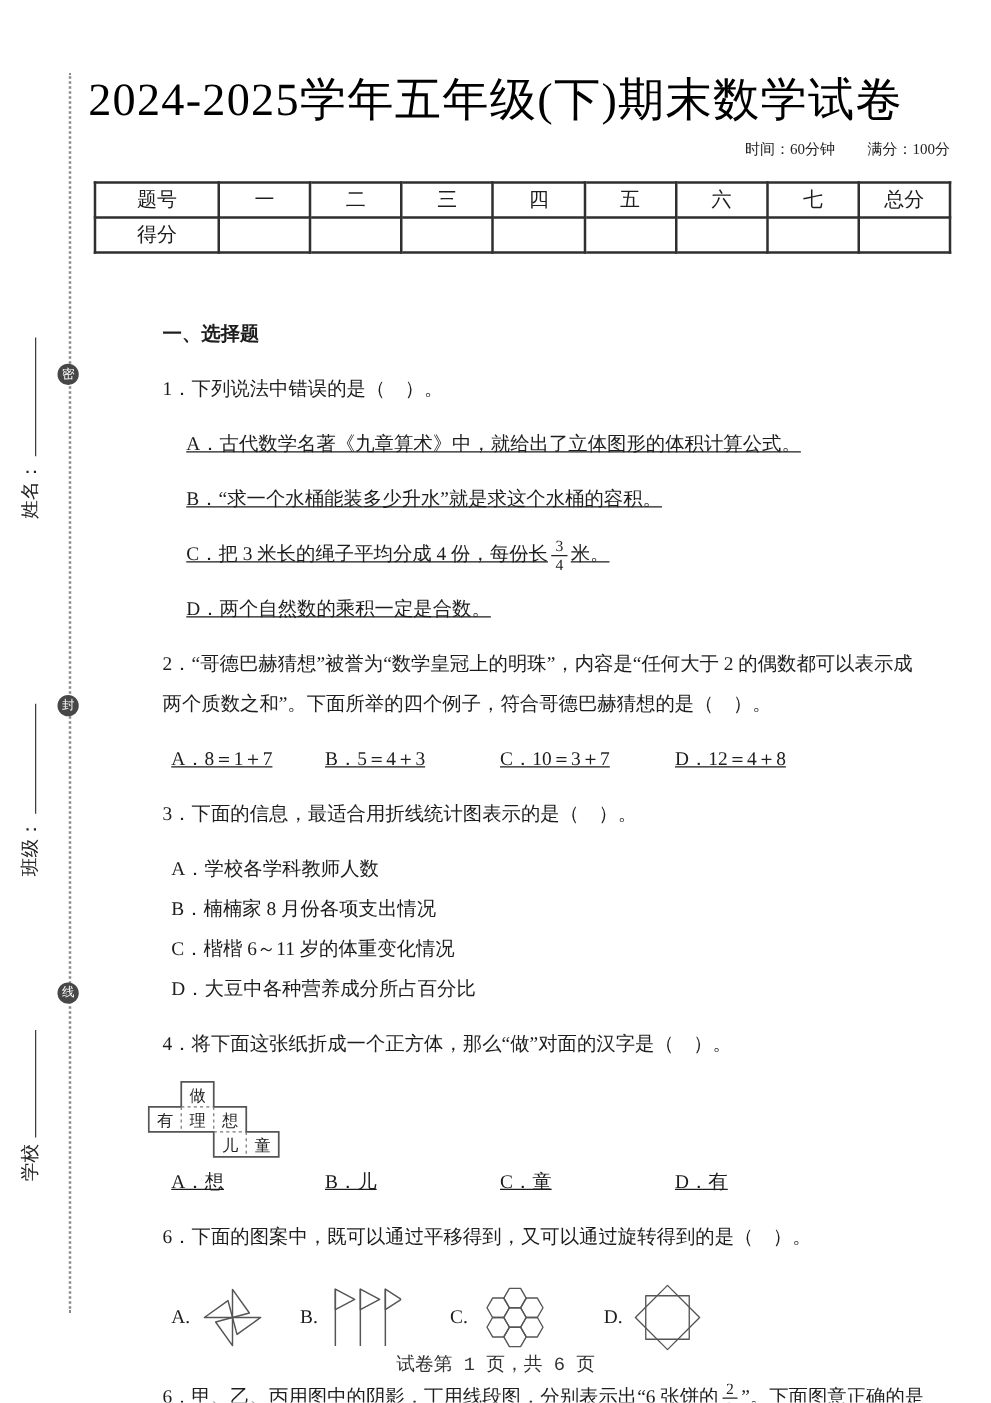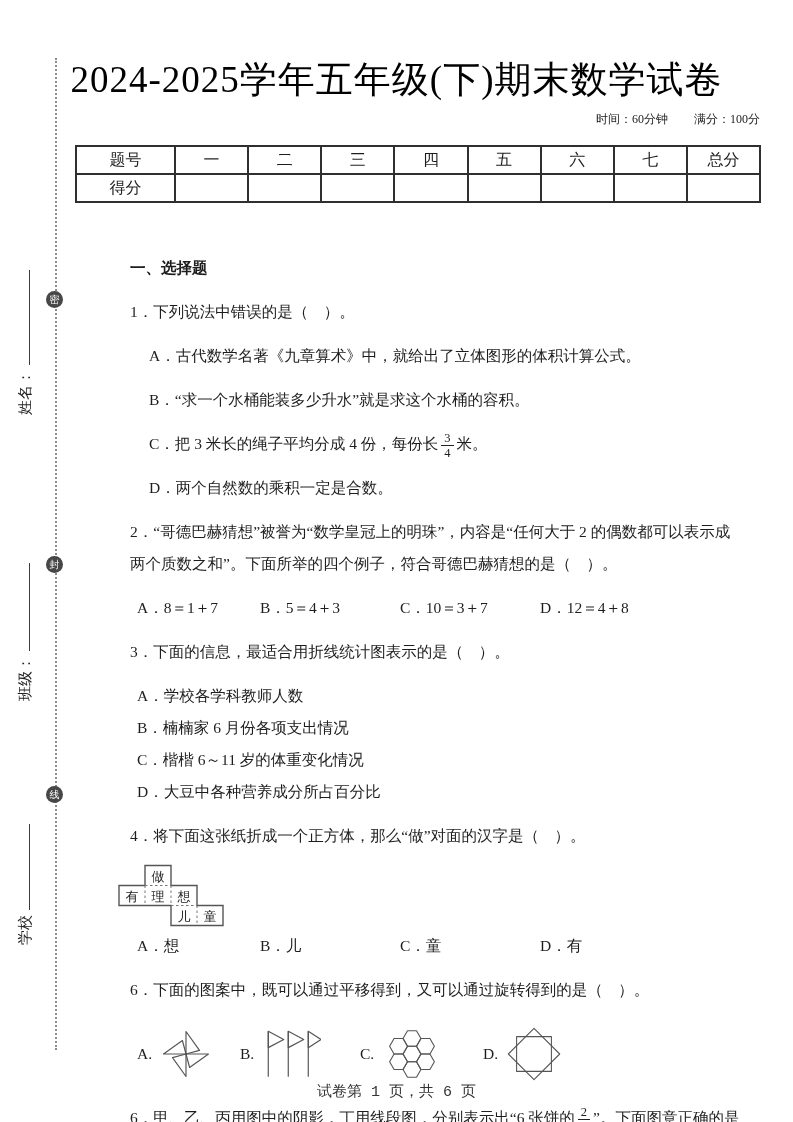--- a/index.html
+++ b/index.html
@@ -27,22 +27,22 @@
     font-size:37px;font-weight:normal;letter-spacing:1px;color:#000;}
   .meta{position:absolute;top:111px;left:0;width:760px;text-align:right;font-size:12px;color:#222;}
   .meta .sep{display:inline-block;width:26px;}
   
   .score-table{position:absolute;top:145px;left:75px;width:686px;border-collapse:collapse;table-layout:fixed;}
   .score-table td{border:2px solid #2f2f2f;height:26px;text-align:center;font-size:16px;padding:0;margin-top:43px;}
   
   .content{position:absolute;left:118px;top:240px;width:636px;font-size:15.5px;line-height:32px;}
   .content p{margin:12px;}
   .bold{font-weight:bold;}
-  .indent{padding-left:19px;}
-  .optrow{display:flex;padding-left:19px;}
+  .indent{padding-left:19px;text-decoration:underline;}
+  .optrow{display:flex;padding-left:19px;text-decoration:underline;}
   .optrow .o1{width:123px;} .optrow .o2{width:140px;} .optrow .o3{width:140px;} .optrow .o4{flex:1;}
   .optrow2{display:flex;padding-left:19px;flex-direction:column;}
   .optrow2 .oa{width:263px;} .optrow2 .ob{flex:1;}
   .frac{display:inline-block;vertical-align:middle;text-align:center;font-size:12.5px;
     line-height:1.15;margin:0 3px;}
   .frac .num{display:block;border-bottom:1px solid #222;padding:0 3px;}
   .frac .den{display:block;}
   .net-wrap{height:66px;margin:3px 0 0 0;}
   .shapes-row{display:flex;align-items:center;height:72px;padding-left:19px;margin-top:2px;}
   .shape-item{display:flex;align-items:center;}
@@ -125,21 +125,21 @@
   <div class="optrow">
     <span class="o1">A．8＝1＋7</span>
     <span class="o2">B．5＝4＋3</span>
     <span class="o3">C．10＝3＋7</span>
     <span class="o4">D．12＝4＋8</span>
   </div>
 
   <p>3．下面的信息，最适合用折线统计图表示的是（　）。</p>
   <div class="optrow2">
     <span class="oa">A．学校各学科教师人数</span>
-    <span class="ob">B．楠楠家 6 月份各项支出情况</span>
+    <span class="ob">B．楠楠家 8 月份各项支出情况</span>
   </div>
   <div class="optrow2">
     <span class="oa">C．楷楷 6～11 岁的体重变化情况</span>
     <span class="ob">D．大豆中各种营养成分所占百分比</span>
   </div>
 
   <p>4．将下面这张纸折成一个正方体，那么“做”对面的汉字是（　）。</p>
   <div class="net-wrap">
     <svg width="106" height="64" viewBox="0 0 106 63">
       <path d="M27,1 L53,1 L53,21 L79,21 L79,41 L105,41 L105,61 L53,61 L53,41 L27,41 L1,41 L1,21 L27,21 Z" fill="none" stroke="#555" stroke-width="1.4"></path>

